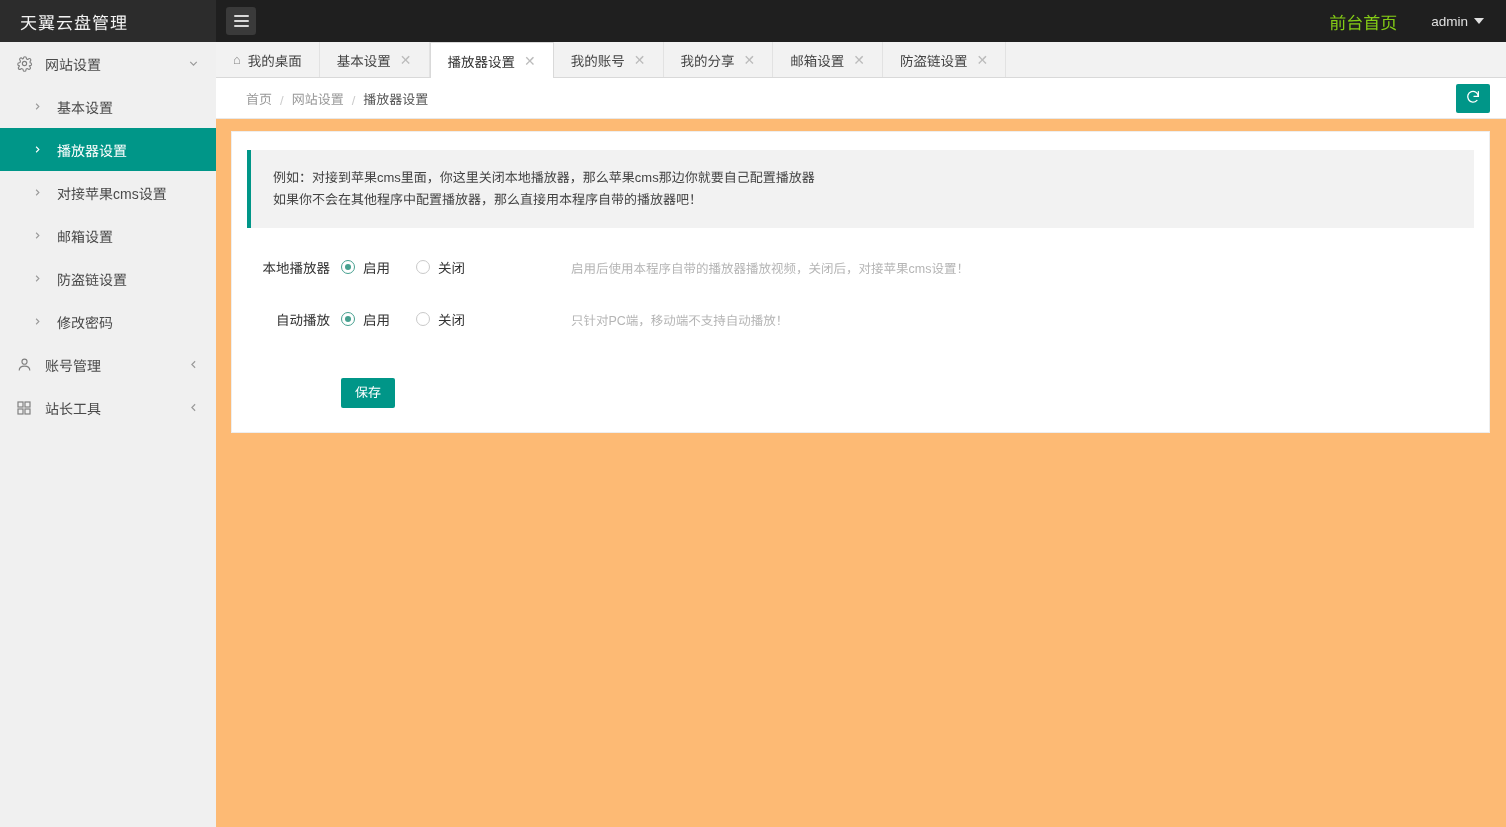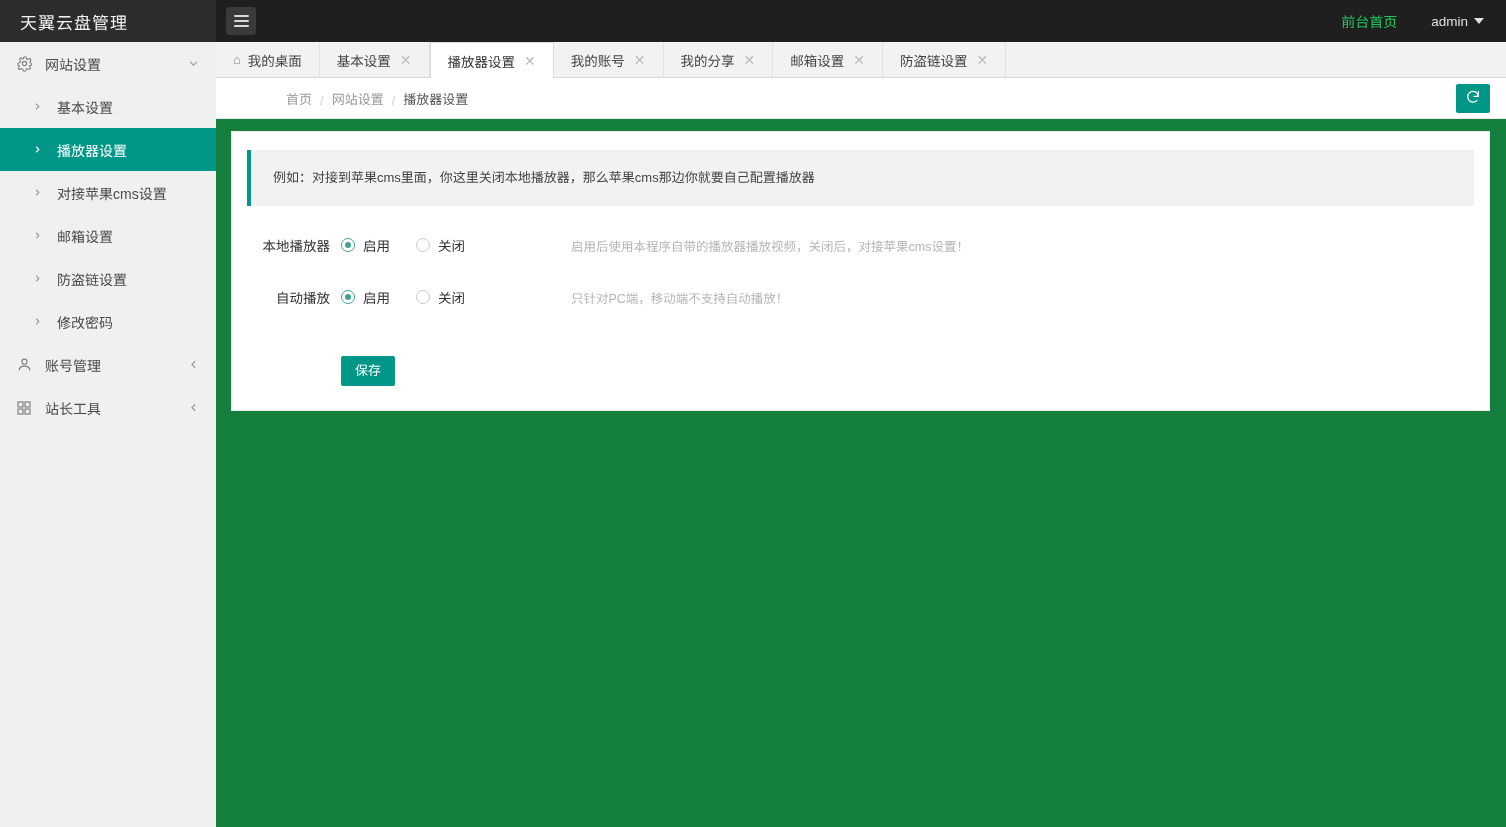--- a/index.html
+++ b/index.html
@@ -69,22 +69,22 @@
   .header-spacer { flex: 1 1 auto; }
 
   .header-right {
     display: flex;
     align-items: center;
     height: 42px;
     padding-right: 22px;
     gap: 34px;
   }
   .header-link {
-    color: #22c55e;
-    font-size: 14px;
+    color: #84cc16;
+    font-size: 17px;
     cursor: pointer;
     white-space: nowrap;
   }
   .header-user {
     display: flex;
     align-items: center;
     gap: 6px;
     color: #e0e0e0;
     font-size: 13.5px;
     cursor: pointer;
@@ -219,21 +219,20 @@
     align-items: center;
     z-index: 10;
   }
   .crumbs {
     display: flex;
     align-items: flex-end;
     gap: 8px;
     padding-left: 30px;
     font-size: 13px;
     color: #999;
-    margin-left: 40px;
   }
   .crumb-link { color: #999; cursor: pointer; }
   .crumb-sep { color: #ccc; }
   .crumb-current { color: #555; }
 
   .refresh-btn {
     position: absolute;
     right: 16px;
     top: 6px;
     width: 34px;
@@ -246,21 +245,21 @@
     cursor: pointer;
     border: none;
   }
 
   
   .content {
     position: absolute;
     top: 119px; left: 216px;
     width: 1290px;
     height: 708px;
-    background: #15803d;
+    background: #fdba74;
     padding: 12px 16px 0 15px;
     overflow: hidden;
   }
   .card {
     width: 1259px;
     background: #ffffff;
     border: 1px solid #eeeeee;
     padding: 18px 15px 24px 15px;
     min-height: 256px;
   }
@@ -535,20 +534,21 @@
       </svg>
     </span>
   </button>
 </div>
 
 <div class="content">
   <div class="card">
 
     <div class="notice">
       <div class="notice-line">例如：对接到苹果cms里面，你这里关闭本地播放器，那么苹果cms那边你就要自己配置播放器</div>
+      <div class="notice-line">如果你不会在其他程序中配置播放器，那么直接用本程序自带的播放器吧！</div>
     </div>
 
     <div class="form-row">
       <div class="form-label">本地播放器</div>
       <div class="radio-group">
         <label class="radio-item checked">
           <span class="radio-mark"></span>
           <span>启用</span>
         </label>
         <label class="radio-item">

